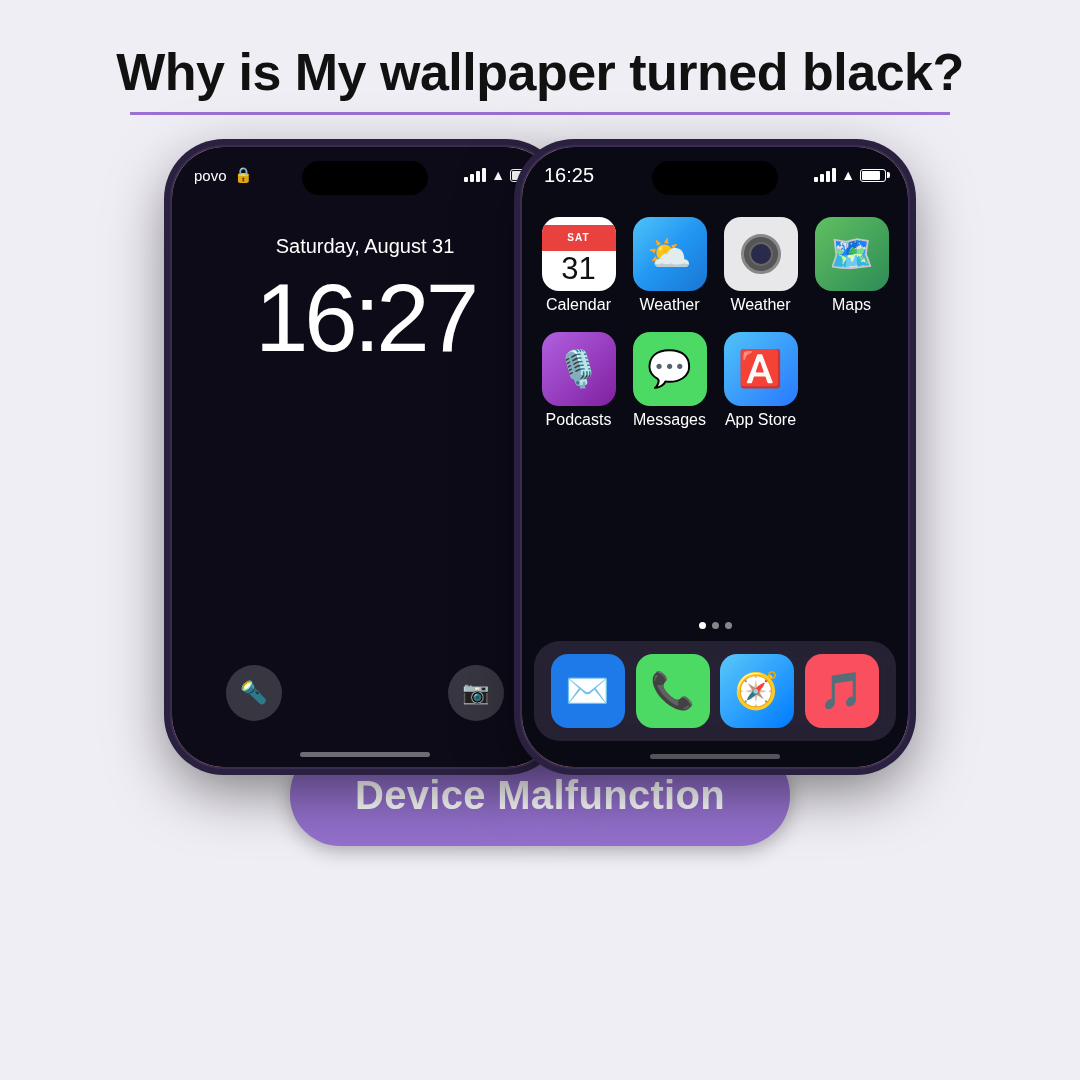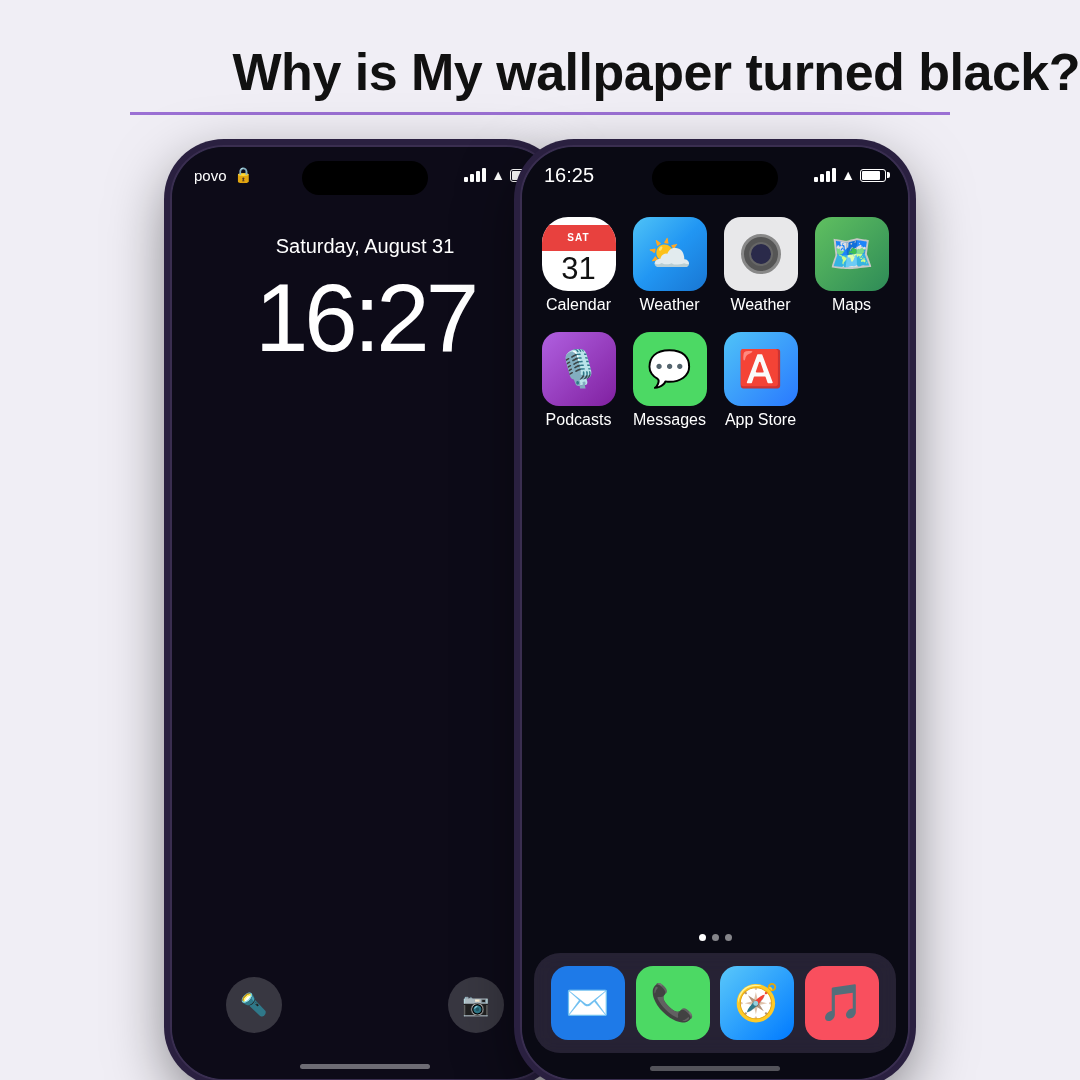--- a/index.html
+++ b/index.html
@@ -20,21 +20,20 @@
       text-align: center;
       padding-top: 42px;
       padding-bottom: 10px;
     }
 
     .main-title {
       font-size: 52px;
       font-weight: 900;
       color: #111;
       letter-spacing: -0.5px;
-      text-align: right;
     }
 
     .title-underline {
       width: 820px;
       height: 3px;
       background: #9b70d4;
       margin: 10px auto 0;
     }
 
     .phones-container {
@@ -44,22 +43,22 @@
       align-items: flex-start;
       gap: 0px;
       width: 100%;
       position: relative;
       margin-top: 20px;
     }
 
     
     .phone {
       width: 390px;
-      height: 936px;
-      background: #0f172a;
+      height: 624px;
+      background: #fca5a5;
       border-radius: 54px;
       border: 2px solid #3a2e50;
       position: relative;
       overflow: hidden;
       box-shadow: 0 0 0 6px #2a2040, 0 20px 60px rgba(0,0,0,0.5);
       flex-shrink: 0;
     }
 
     .phone-left {
       margin-right: -40px;
@@ -578,21 +577,21 @@
           <span class="wifi-icon">▲</span>
           <div class="battery">
             <div class="battery-fill"></div>
           </div>
         </div>
       </div>
 
       <div class="app-grid">
 
         <div class="app-item">
-          <div class="app-icon icon-calendar" style="flex-direction:column; padding:0; overflow:hidden;border-radius:26px;">
+          <div class="app-icon icon-calendar" style="flex-direction:column; padding:0; overflow:hidden;">
             <div class="cal-top">SAT</div>
             <div class="cal-num">31</div>
           </div>
           <span class="app-label">Calendar</span>
         </div>
 
         <div class="app-item">
           <div class="app-icon icon-weather">
             <span>⛅</span>
           </div>

